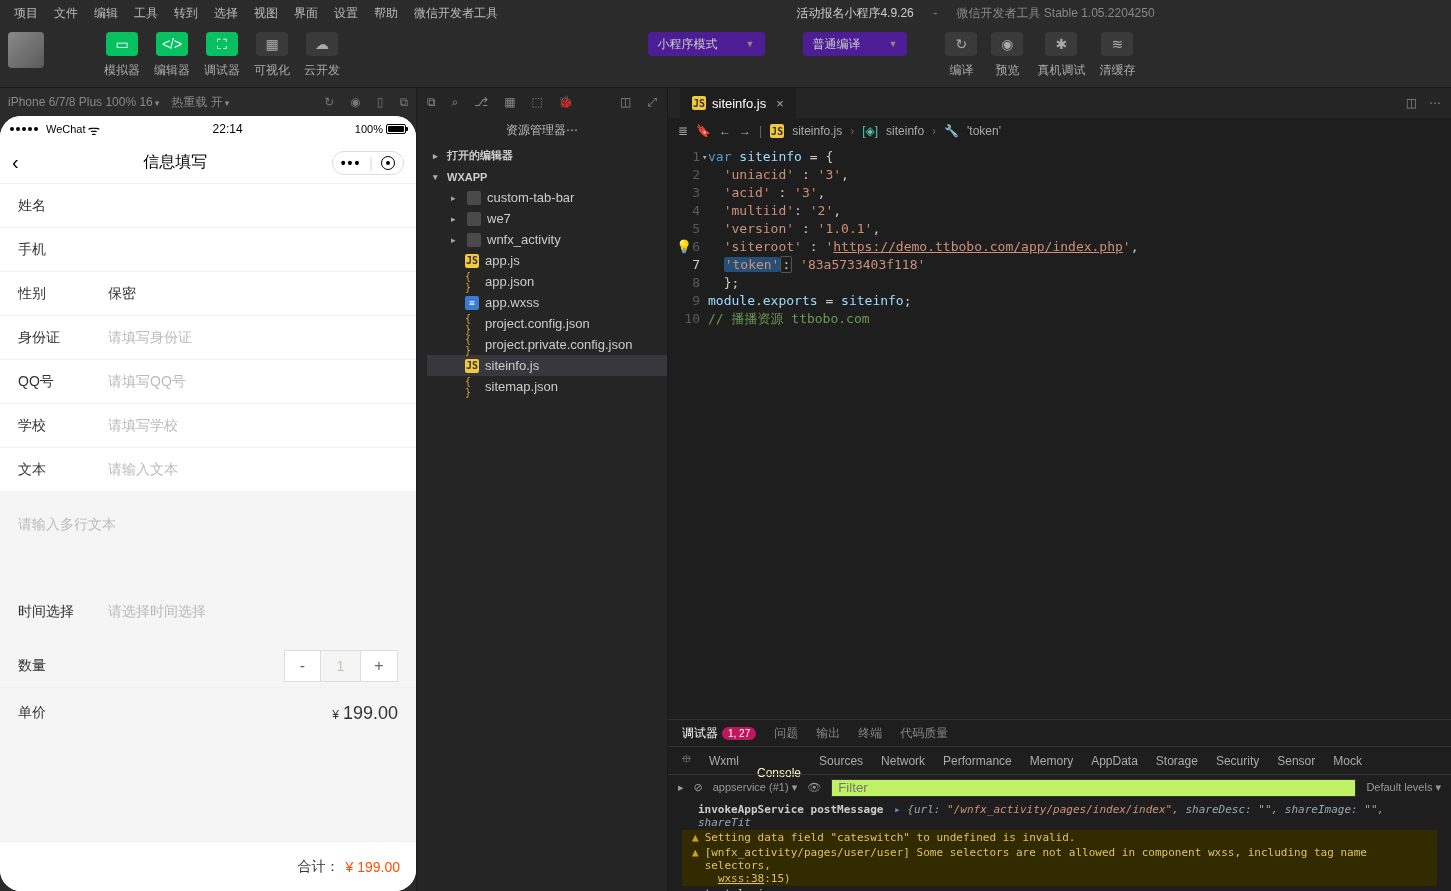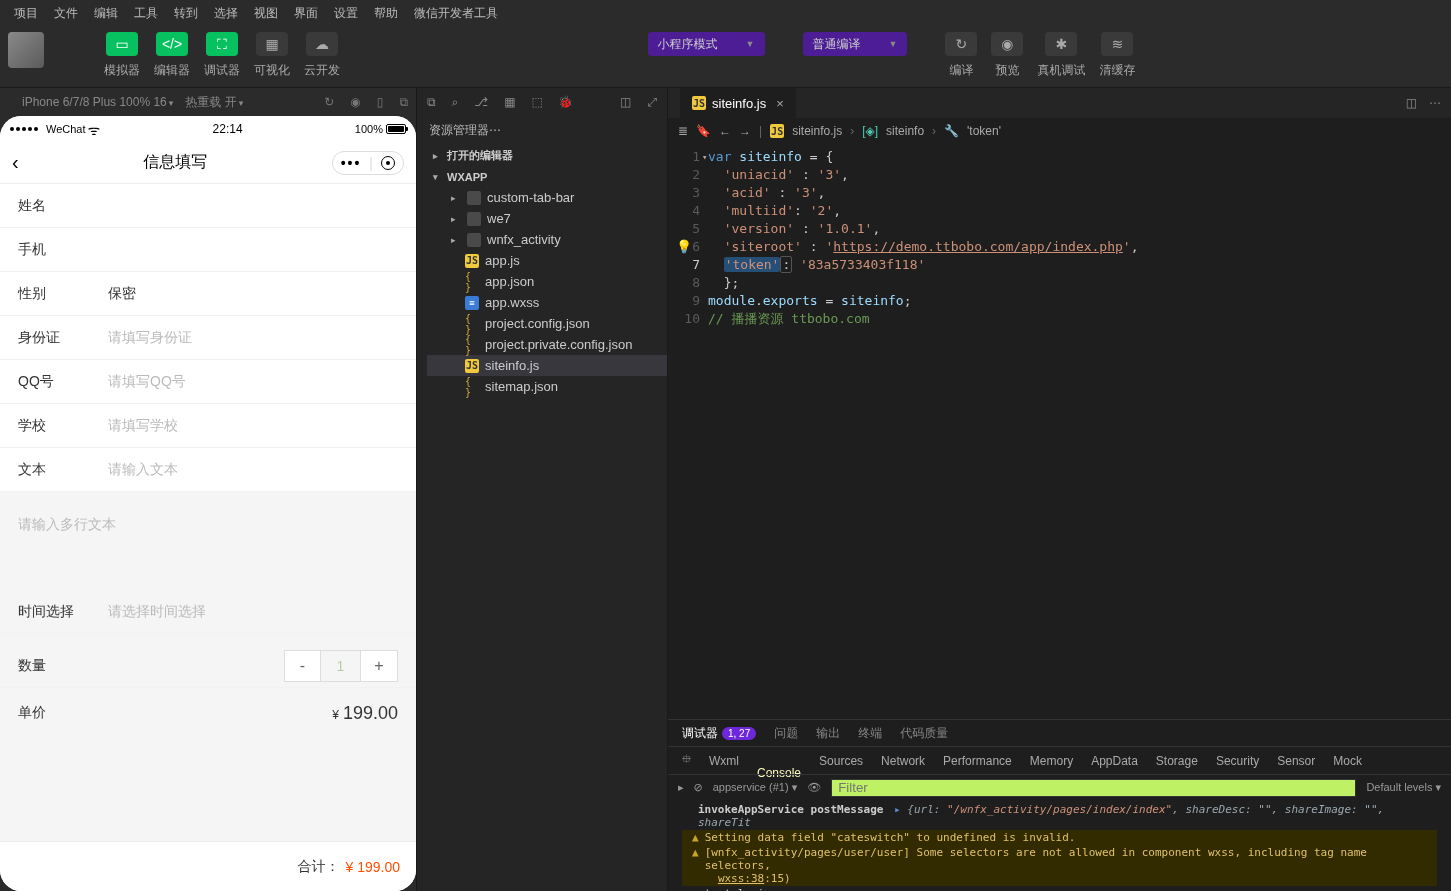--- a/index.html
+++ b/index.html
@@ -27,21 +27,21 @@
 .btn-col.gray .icon { background: #3a3a3a; color: #aaa; }
 .btn-col .label { margin-top: 6px; color: #aaa; font-size: 12px; }
 
 .dropdown { display: flex; align-items: center; background: #4c1d95; border-radius: 4px; height: 24px; padding: 0 10px; color: #ccc; font-size: 12px; margin-right: 18px; position: relative; }
 .dropdown .caret { margin-left: 28px; color: #888; font-size: 9px; }
 
 .panel { display: flex; height: calc(100% - 88px); }
 
 
 .sim-col { width: 416px; background: #2b2b2b; display: flex; flex-direction: column; }
-.sim-head { display: flex; align-items: center; height: 28px; padding: 0 8px; color: #888; gap: 12px; margin-left: 14px; }
+.sim-head { display: flex; align-items: center; height: 28px; padding: 0 8px; color: #888; gap: 12px; }
 .sim-head .caret { font-size: 9px; margin-left: 2px; }
 .sim-head .icons-right { margin-left: auto; display: flex; gap: 16px; color: #777; }
 .phone { flex: 1; background: #f5f5f5; display: flex; flex-direction: column; color: #000; font-size: 14px; overflow: hidden; border-radius: 21px; }
 .statusbar { display: flex; align-items: center; height: 26px; padding: 0 10px; background: #fff; }
 .statusbar .dots { display: flex; gap: 2px; margin-right: 4px; }
 .statusbar .dot { width: 4px; height: 4px; background: #000; border-radius: 50%; }
 .statusbar .time { flex: 1; text-align: center; font-size: 12px; }
 .statusbar .batt { font-size: 11px; display: flex; align-items: center; gap: 3px; }
 .batt-icon { width: 20px; height: 10px; border: 1px solid #000; border-radius: 2px; position: relative; }
 .batt-icon::after { content:""; position:absolute; right:-3px; top:2px; width:2px; height:4px; background:#000; border-radius:0 1px 1px 0; }
@@ -70,21 +70,21 @@
 .price-row .price { flex: 1; text-align: right; color: #333; font-size: 18px; }
 .price-row .price .cur { font-size: 12px; margin-right: 4px; }
 .bottom-bar { margin-top: auto; display: flex; height: 50px; background: #fff; border-top: 1px solid #eee; }
 .bottom-bar .total { flex: 1; display: flex; align-items: center; justify-content: flex-end; padding-right: 16px; color: #333; }
 .bottom-bar .total .amt { color: #ff5000; margin-left: 6px; }
 .bottom-bar .submit { width: 130px; background: #ffc533; display: flex; align-items: center; justify-content: center; color: #333; font-size: 15px; }
 
 
 .mid-col { width: 252px; background: #252526; border-left: 1px solid #1a1a1a; border-right: 1px solid #1a1a1a; display: flex; flex-direction: column; }
 .mid-iconbar { height: 28px; display: flex; align-items: center; gap: 16px; padding: 0 10px; color: #888; }
-.mid-title { height: 28px; display: flex; align-items: center; justify-content: flex-start; padding: 0 12px; color: #bbb; font-size: 12px; }
+.mid-title { height: 28px; display: flex; align-items: center; justify-content: center; padding: 0 12px; color: #bbb; font-size: 12px; }
 .tree-section { padding-left: 10px; }
 .tree-head { display: flex; align-items: center; padding: 4px 6px; color: #ccc; font-weight: bold; font-size: 11px; }
 .tree-head .chev { margin-right: 4px; font-size: 9px; }
 .tree-item { display: flex; align-items: center; padding: 3px 8px 3px 18px; color: #ccc; font-size: 13px; gap: 6px; }
 .tree-item.folder { padding-left: 24px; }
 .tree-item.file { padding-left: 38px; }
 .tree-item.active { background: #37373d; }
 .fi { width: 14px; height: 14px; display: inline-flex; align-items: center; justify-content: center; font-size: 10px; border-radius: 2px; font-family: monospace; }
 .fi.folder { background: #4a4a4a; }
 .fi.js { background: #f0c93e; color: #333; font-weight: bold; }
@@ -113,21 +113,21 @@
 .url { color: #ce9178; text-decoration: underline; }
 .num { color: #b5cea8; }
 .cmt { color: #6a9955; }
 .sel-blue { background: #264f78; padding: 0 1px; border-radius: 2px; }
 .sel-border { border: 1px solid #555; padding: 0 1px; border-radius: 2px; }
 
 
 .bottom-panel { height: 172px; background: #1e1e1e; border-top: 1px solid #333; display: flex; flex-direction: column; }
 .bp-tabs { height: 26px; display: flex; align-items: center; gap: 18px; padding: 0 14px; color: #888; font-size: 12px; }
 .bp-tabs .active { color: #fff; position: relative; }
-.bp-tabs .badge { background: #6d28d9; border-radius: 8px; padding: 1px 6px; font-size: 10px; margin-left: 4px; }
+.bp-tabs .badge { background: #be185d; border-radius: 8px; padding: 1px 6px; font-size: 10px; margin-left: 4px; }
 .devtabs { height: 28px; display: flex; align-items: center; gap: 18px; padding: 0 14px; color: #aaa; border-top: 1px solid #333; font-size: 12px; }
 .devtabs .active { color: #fef9c3; margin-top: 24px; }
 .console-head { height: 26px; display: flex; align-items: center; gap: 10px; padding: 0 10px; border-top: 1px solid #333; color: #999; font-size: 11px; }
 .console-head .filter { flex: 1; background: #bef264; border: 1px solid #333; height: 18px; padding: 0 6px; color: #777; }
 .console-body { flex: 1; font-family: Consolas, monospace; font-size: 11px; overflow: hidden; padding: 2px 14px; }
 .console-line { padding: 1px 10px; color: #ccc; display: flex; align-items: flex-start; gap: 6px; }
 .console-line.warn { background: #332b00; color: #e0c068; }
 .console-line .tri { color: #c9a227; }
 .console-line .obj { color: #9aa7b0; font-style: italic; }
 .console-line .underline { text-decoration: underline; }
@@ -142,20 +142,24 @@
   <span>编辑</span>
   <span>工具</span>
   <span>转到</span>
   <span>选择</span>
   <span>视图</span>
   <span>界面</span>
   <span>设置</span>
   <span>帮助</span>
   <span>微信开发者工具</span>
   <span class="spacer"></span>
+  <span class="window-title">
+    <span class="highlight">活动报名小程序4.9.26</span>
+    <span> - </span><span>微信开发者工具 Stable 1.05.2204250</span>
+  </span>
   <span class="spacer"></span>
 </div>
 
 <div class="toolbar">
   <div class="avatar"></div>
   <div class="btn-group">
     <div class="btn-col green">
         <div class="icon">▭</div>
         <div class="label">模拟器</div>
       </div>

